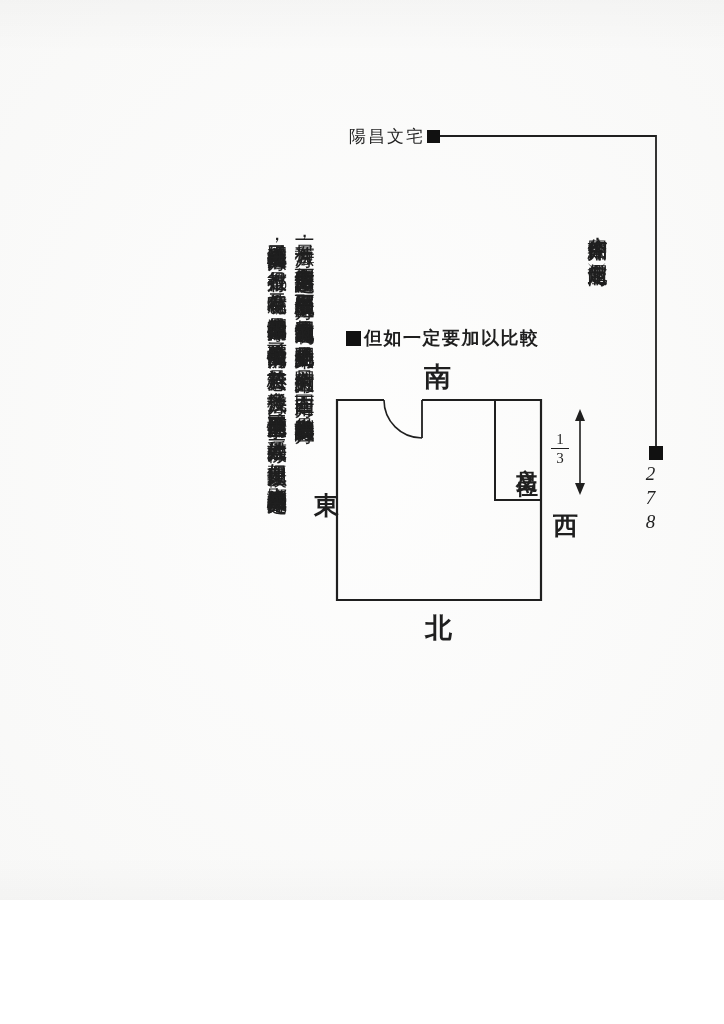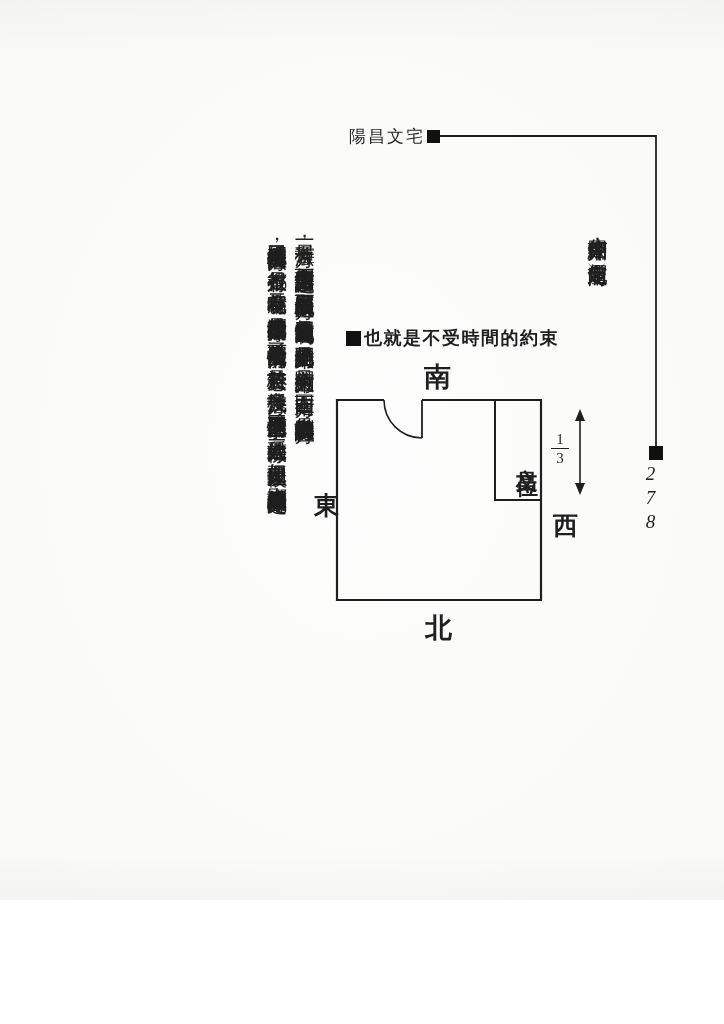--- a/index.html
+++ b/index.html
@@ -111,21 +111,21 @@
     <span>陽昌文宅</span>
     <span class="sq sq-13"></span>
   </div>
 
   <div class="abs pagenum">278</div>
 
   <div class="abs vtext right-note">今作簡圖介紹如下：（假定是南北向屋）</div>
 
   <div class="abs figure-title">
     <span class="sq"></span>
-    <span>也就是不受時間的約束</span>
+    <span>但如一定要加以比較</span>
   </div>
 
   <div class="abs dir dir-south">南</div>
   <div class="abs dir dir-north">北</div>
   <div class="abs dir dir-east">東</div>
   <div class="abs dir dir-west">西</div>
 
   <div class="abs room-label">文昌位</div>
 
   <div class="abs fraction">

